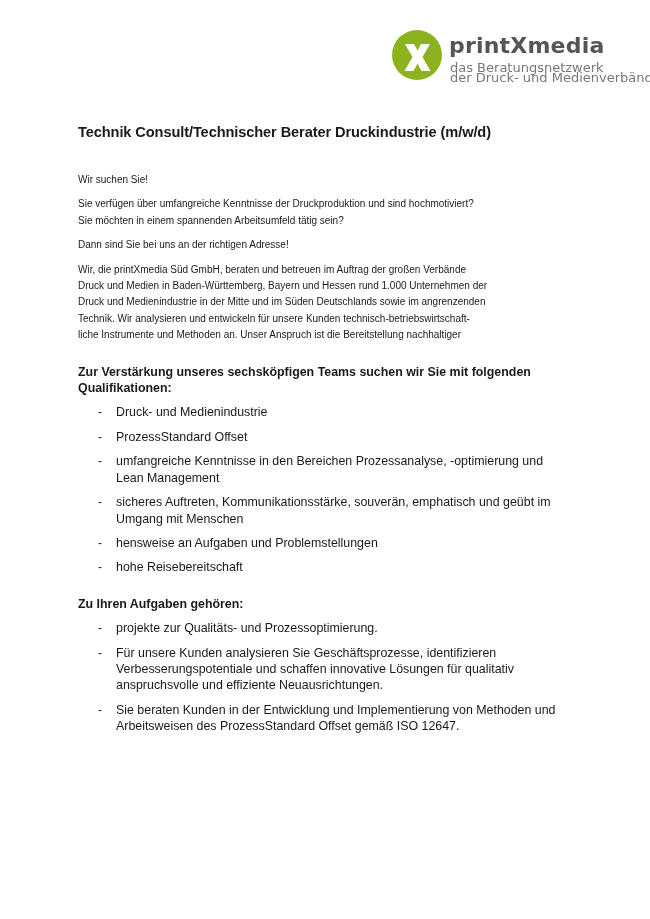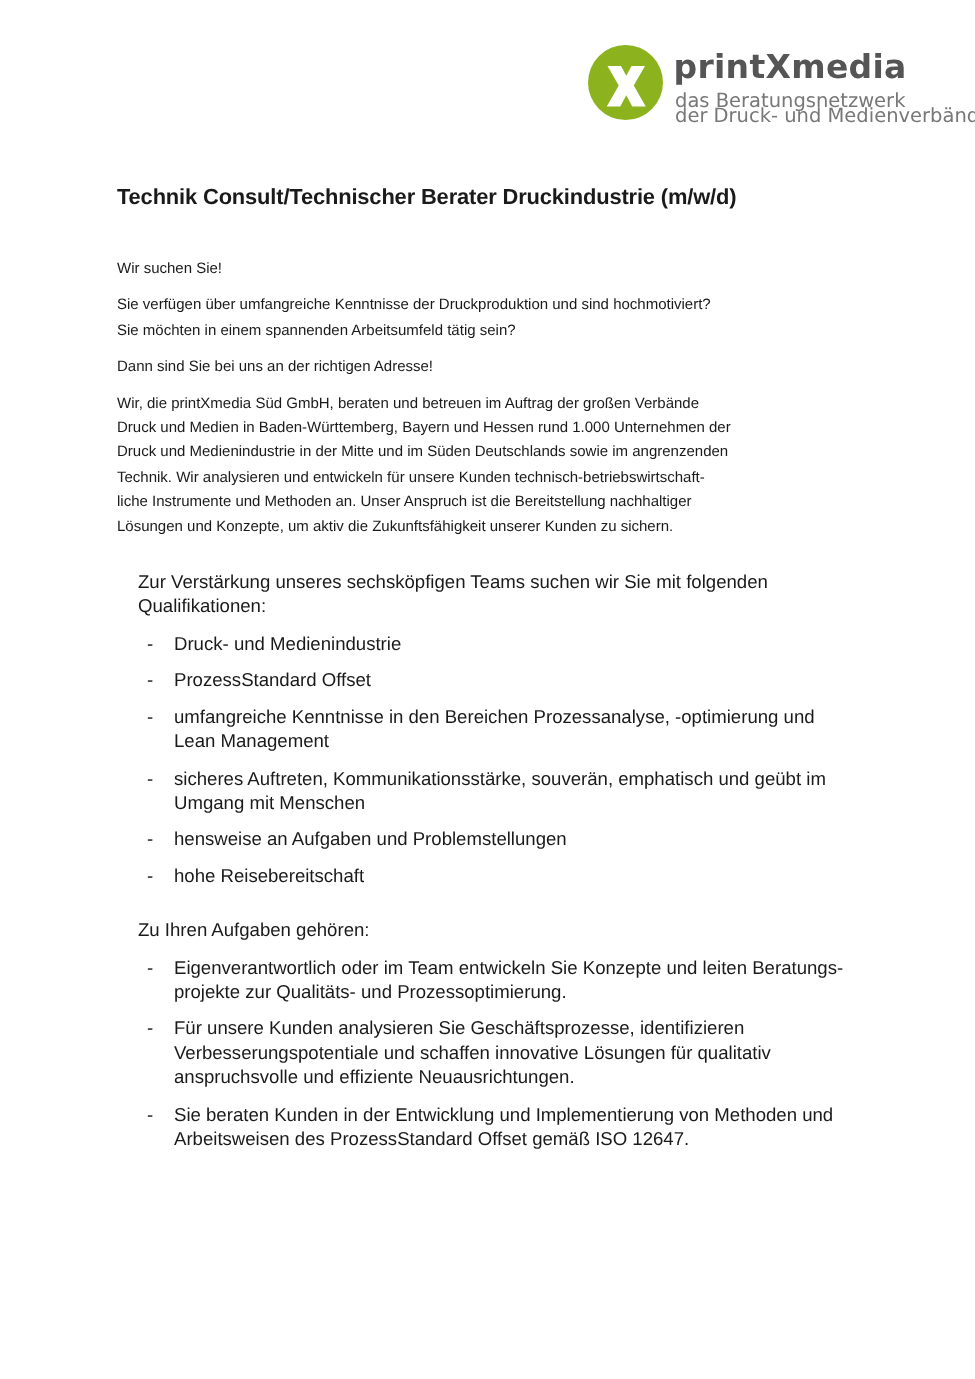--- a/index.html
+++ b/index.html
@@ -68,22 +68,22 @@
       margin: 0 0 8px 0;
       font-size: 10px;
       line-height: 16.4px;
     }
     .para {
       white-space: nowrap;
     }
     .line { display: block; }
     h2 {
       font-size: 12.4px;
-      font-weight: normal;
-      margin: 20px 0 8px 14px;
+      font-weight: bold;
+      margin: 20px 0 8px 0;
       line-height: 16.4px;
     }
     ul.dash {
       list-style: none;
       margin: 0;
       padding: 0;
     }
     ul.dash li {
       position: relative;
       padding-left: 38px;
@@ -125,21 +125,20 @@
     </p>
     <p class="para">
       <span class="line">Dann sind Sie bei uns an der richtigen Adresse!</span>
     </p>
     <p class="para">
       <span class="line">Wir, die printXmedia Süd GmbH, beraten und betreuen im Auftrag der großen Verbände</span>
       <span class="line">Druck und Medien in Baden-Württemberg, Bayern und Hessen rund 1.000 Unternehmen der</span>
       <span class="line">Druck und Medienindustrie in der Mitte und im Süden Deutschlands sowie im angrenzenden</span>
       <span class="line">Technik. Wir analysieren und entwickeln für unsere Kunden technisch-betriebswirtschaft-</span>
       <span class="line">liche Instrumente und Methoden an. Unser Anspruch ist die Bereitstellung nachhaltiger</span>
-      <span class="line">Lösungen und Konzepte, um aktiv die Zukunftsfähigkeit unserer Kunden zu sichern.</span>
     </p>
   </div>
 
   <div>
     <h2 class="para">
       <span class="line">Zur Verstärkung unseres sechsköpfigen Teams suchen wir Sie mit folgenden</span>
       <span class="line">Qualifikationen:</span>
     </h2>
     <ul class="dash">
       <li>
@@ -169,21 +168,20 @@
         <span class="line">hohe Reisebereitschaft</span>
       </li>
     </ul>
   </div>
 
   <div class="section2">
     <h2>Zu Ihren Aufgaben gehören:</h2>
     <ul class="dash">
       <li>
         <span class="dash-mark">-</span>
-        <span class="line">Eigenverantwortlich oder im Team entwickeln Sie Konzepte und leiten Beratungs-</span>
         <span class="line">projekte zur Qualitäts- und Prozessoptimierung.</span>
       </li>
       <li>
         <span class="dash-mark">-</span>
         <span class="line">Für unsere Kunden analysieren Sie Geschäftsprozesse, identifizieren</span>
         <span class="line">Verbesserungspotentiale und schaffen innovative Lösungen für qualitativ</span>
         <span class="line">anspruchsvolle und effiziente Neuausrichtungen.</span>
       </li>
       <li>
         <span class="dash-mark">-</span>

